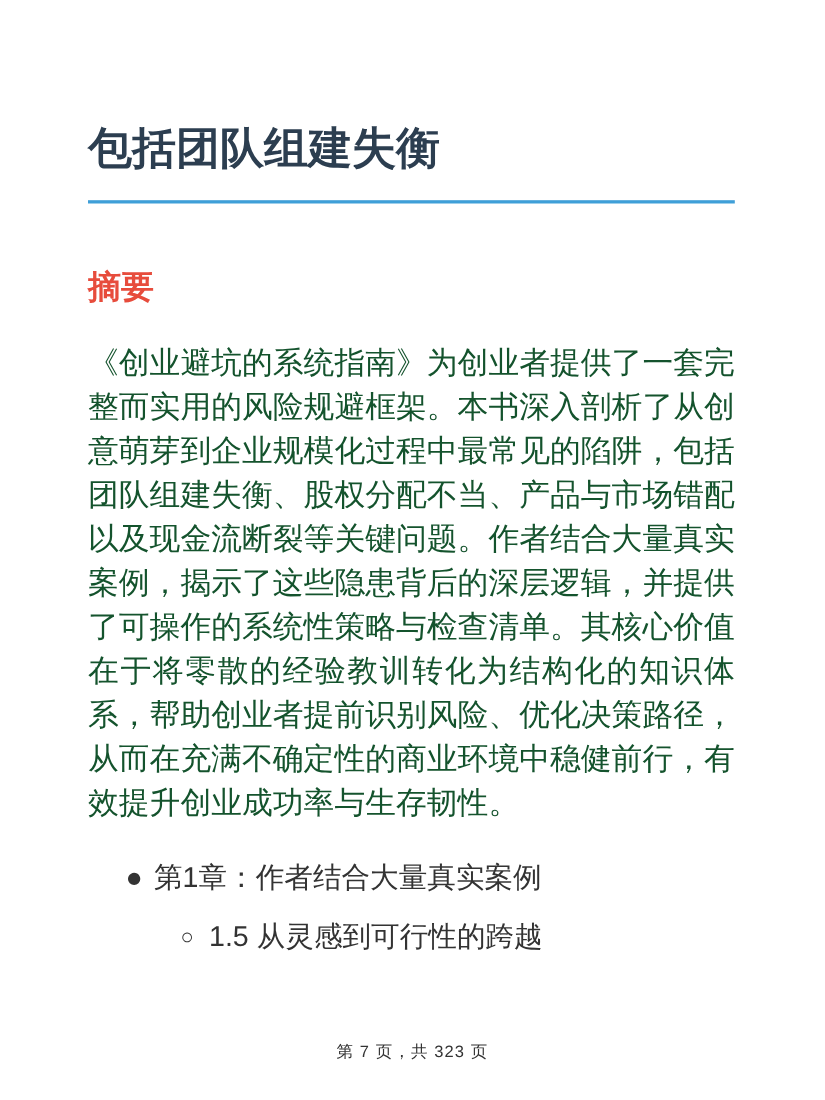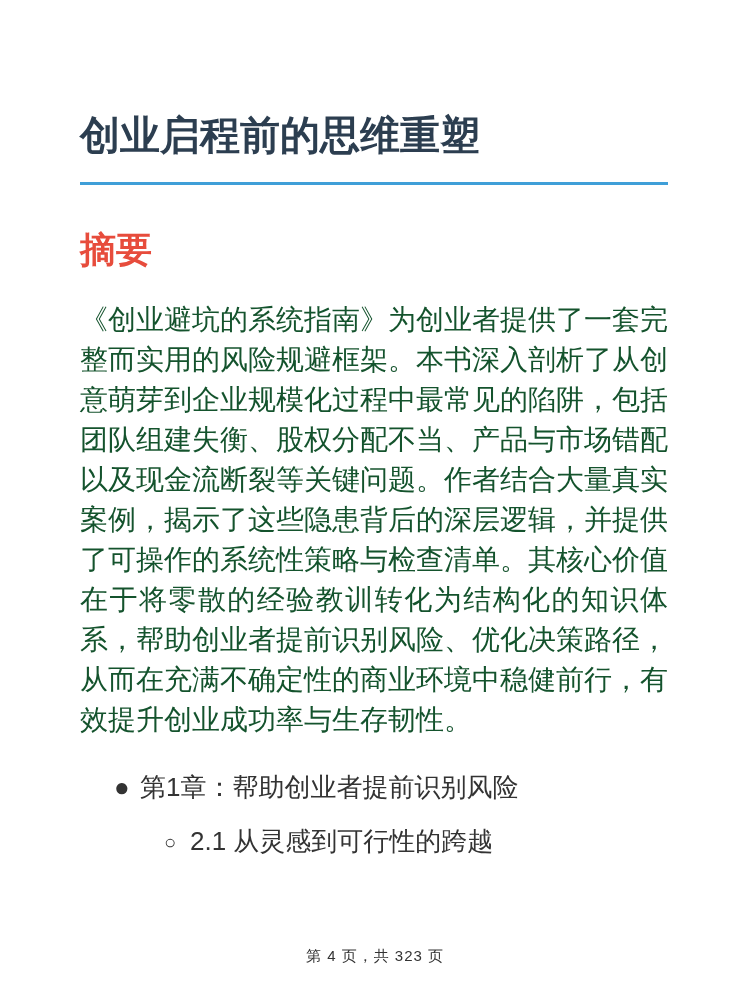--- a/index.html
+++ b/index.html
@@ -23,22 +23,22 @@
   .doc-title {
     margin: 0;
     font-size: 40px;
     line-height: 1.15;
     font-weight: 700;
     color: #2c3e50;
     padding-bottom: 24px;
     border-bottom: 3px solid #3f9fd8;
   }
   .section-heading {
-    margin: 44px 0 0 0;
-    font-size: 36px;
+    margin: 60px 0 0 0;
+    font-size: 30px;
     line-height: 1.15;
     font-weight: 700;
     color: #e74c3c;
   }
   .abstract-text {
     margin: 30px 0 0 0;
     font-size: 28px;
     line-height: 40px;
     color: #14532d;
     text-align: justify;
@@ -84,35 +84,35 @@
     font-size: 15px;
     letter-spacing: 1px;
     color: #333333;
   }
 </style>
 </head>
 <body>
 
 <div class="page">
 
-  <h1 class="doc-title">创业启程前的思维重塑</h1>
+  <h1 class="doc-title">包括团队组建失衡</h1>
 
   <h2 class="section-heading">摘要</h2>
 
   <p class="abstract-text">《创业避坑的系统指南》为创业者提供了一套完整而实用的风险规避框架。本书深入剖析了从创意萌芽到企业规模化过程中最常见的陷阱，包括团队组建失衡、股权分配不当、产品与市场错配以及现金流断裂等关键问题。作者结合大量真实案例，揭示了这些隐患背后的深层逻辑，并提供了可操作的系统性策略与检查清单。其核心价值在于将零散的经验教训转化为结构化的知识体系，帮助创业者提前识别风险、优化决策路径，从而在充满不确定性的商业环境中稳健前行，有效提升创业成功率与生存韧性。</p>
 
 
   <ul class="toc-list">
     <li class="toc-item">
       <span class="marker">●</span>
-      <span>第1章：帮助创业者提前识别风险</span>
+      <span>第1章：作者结合大量真实案例</span>
       <ul class="toc-sublist">
         <li class="toc-item">
           <span class="marker circle">○</span>
-          <span>2.1 从灵感到可行性的跨越</span>
+          <span>1.5 从灵感到可行性的跨越</span>
         </li>
       </ul>
     </li>
   </ul>
 
 </div>
 
-<div class="page-footer">第 4 页，共 323 页</div>
+<div class="page-footer">第 7 页，共 323 页</div>
 
 </body></html>

